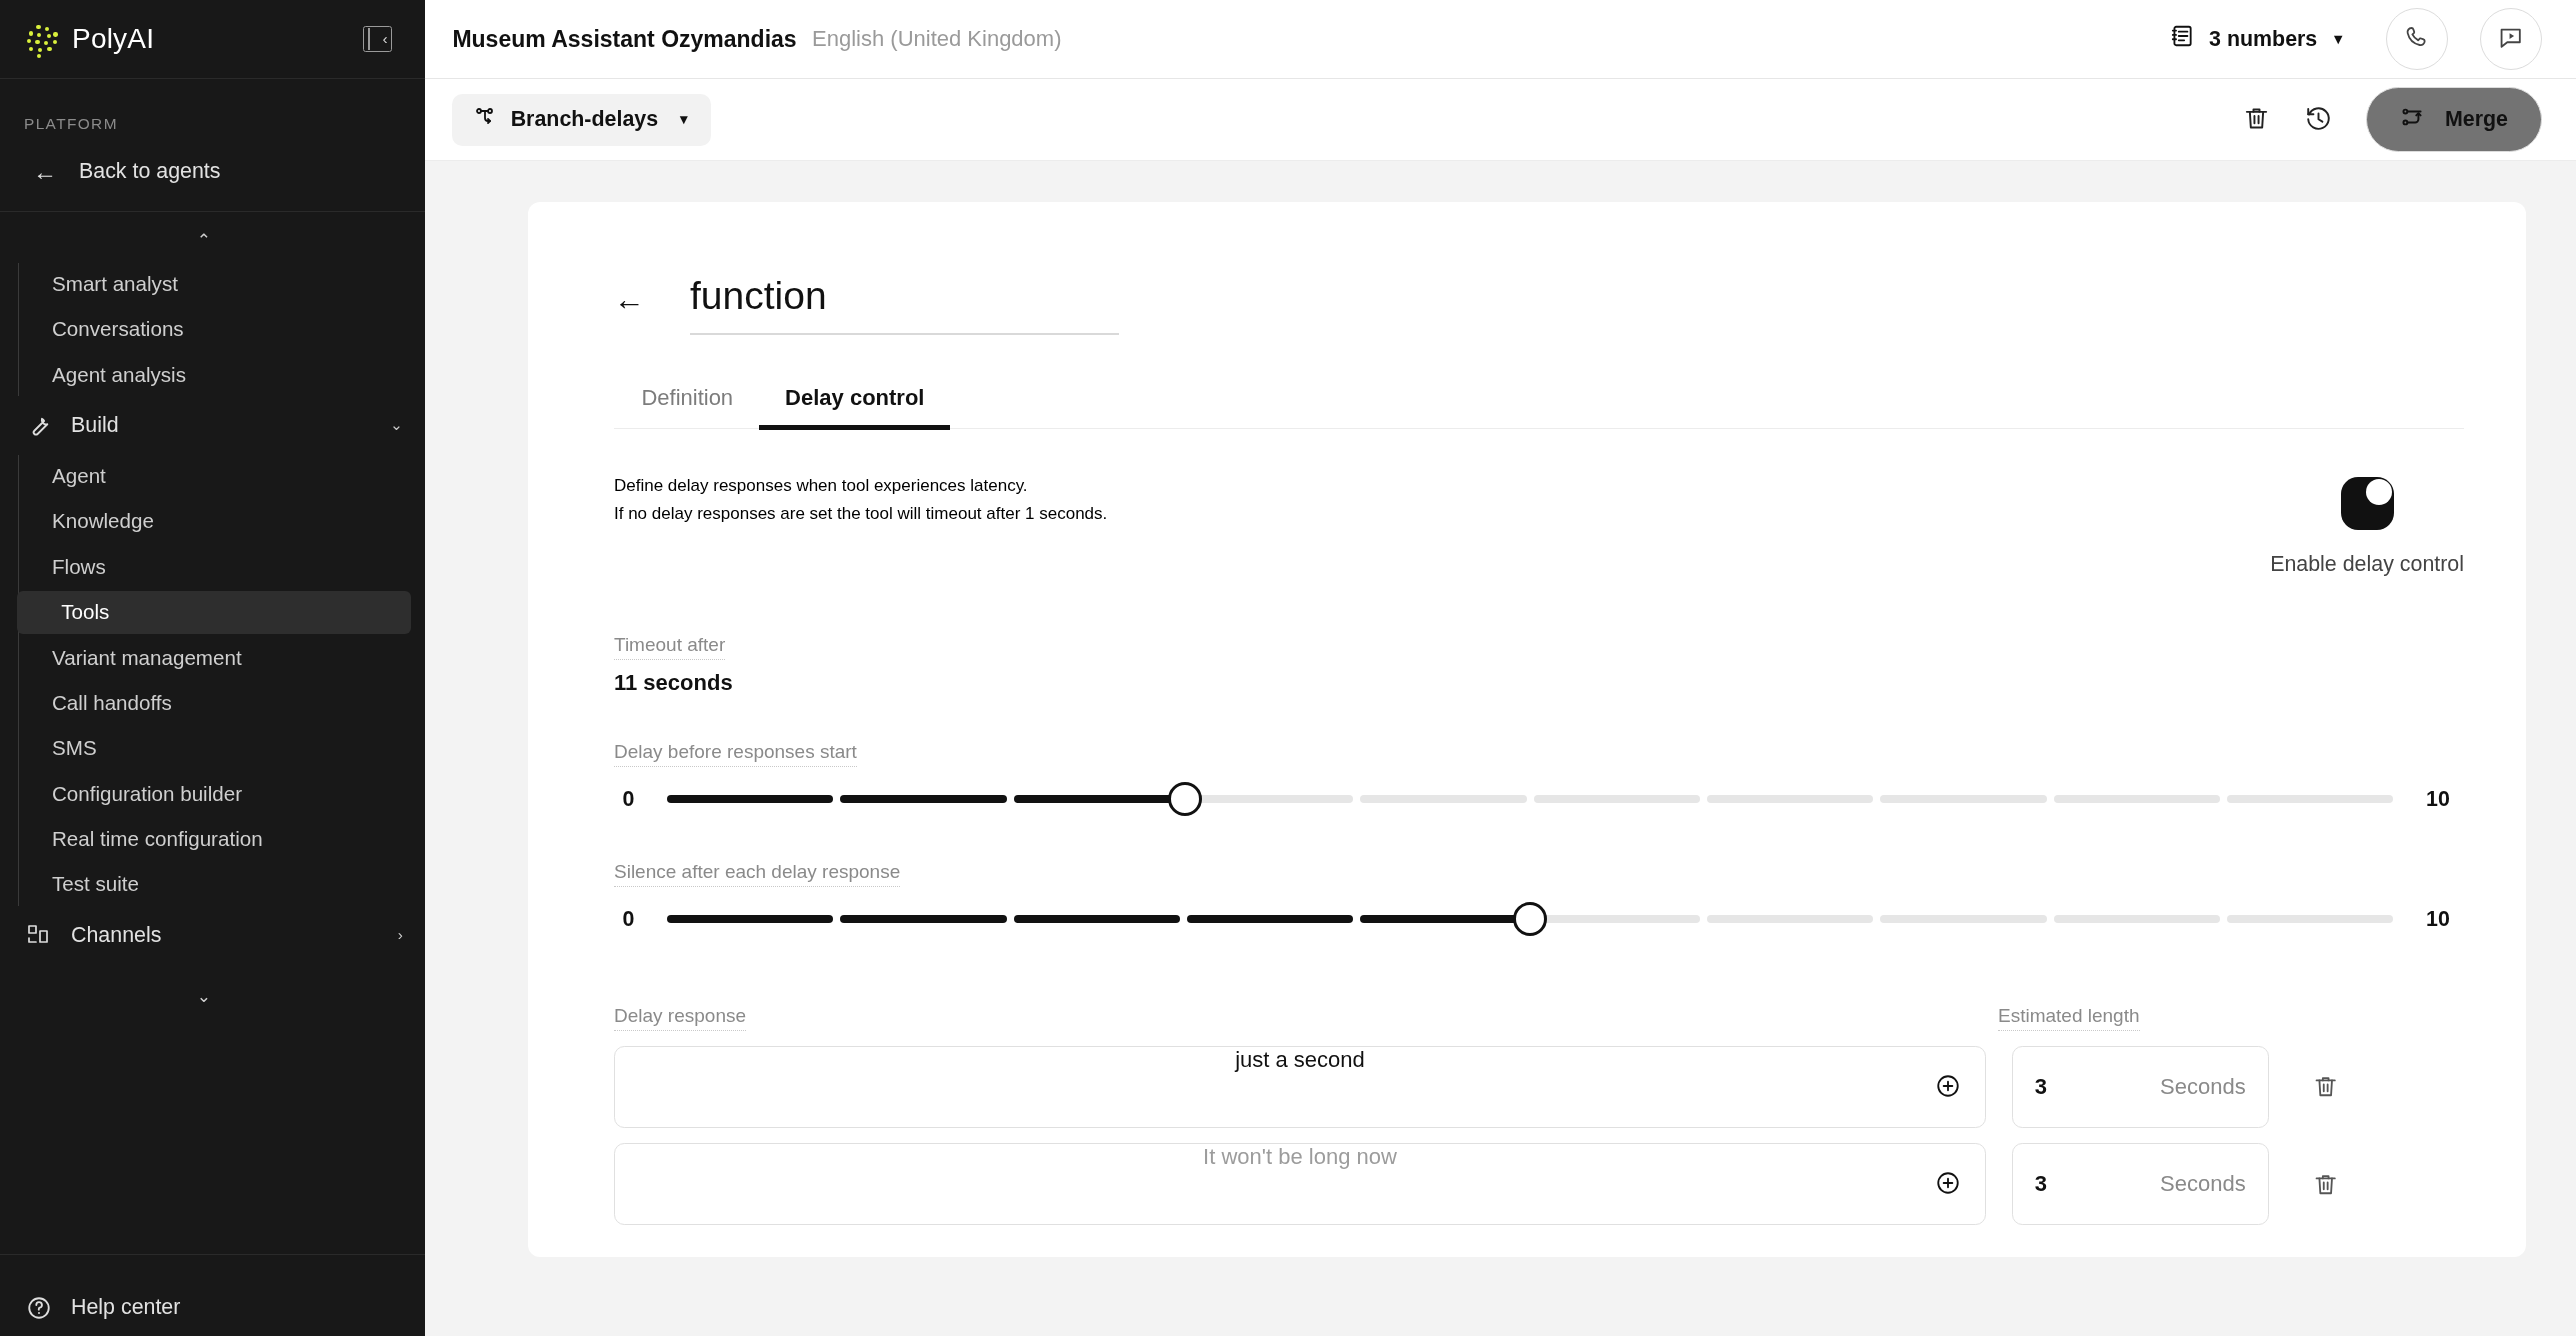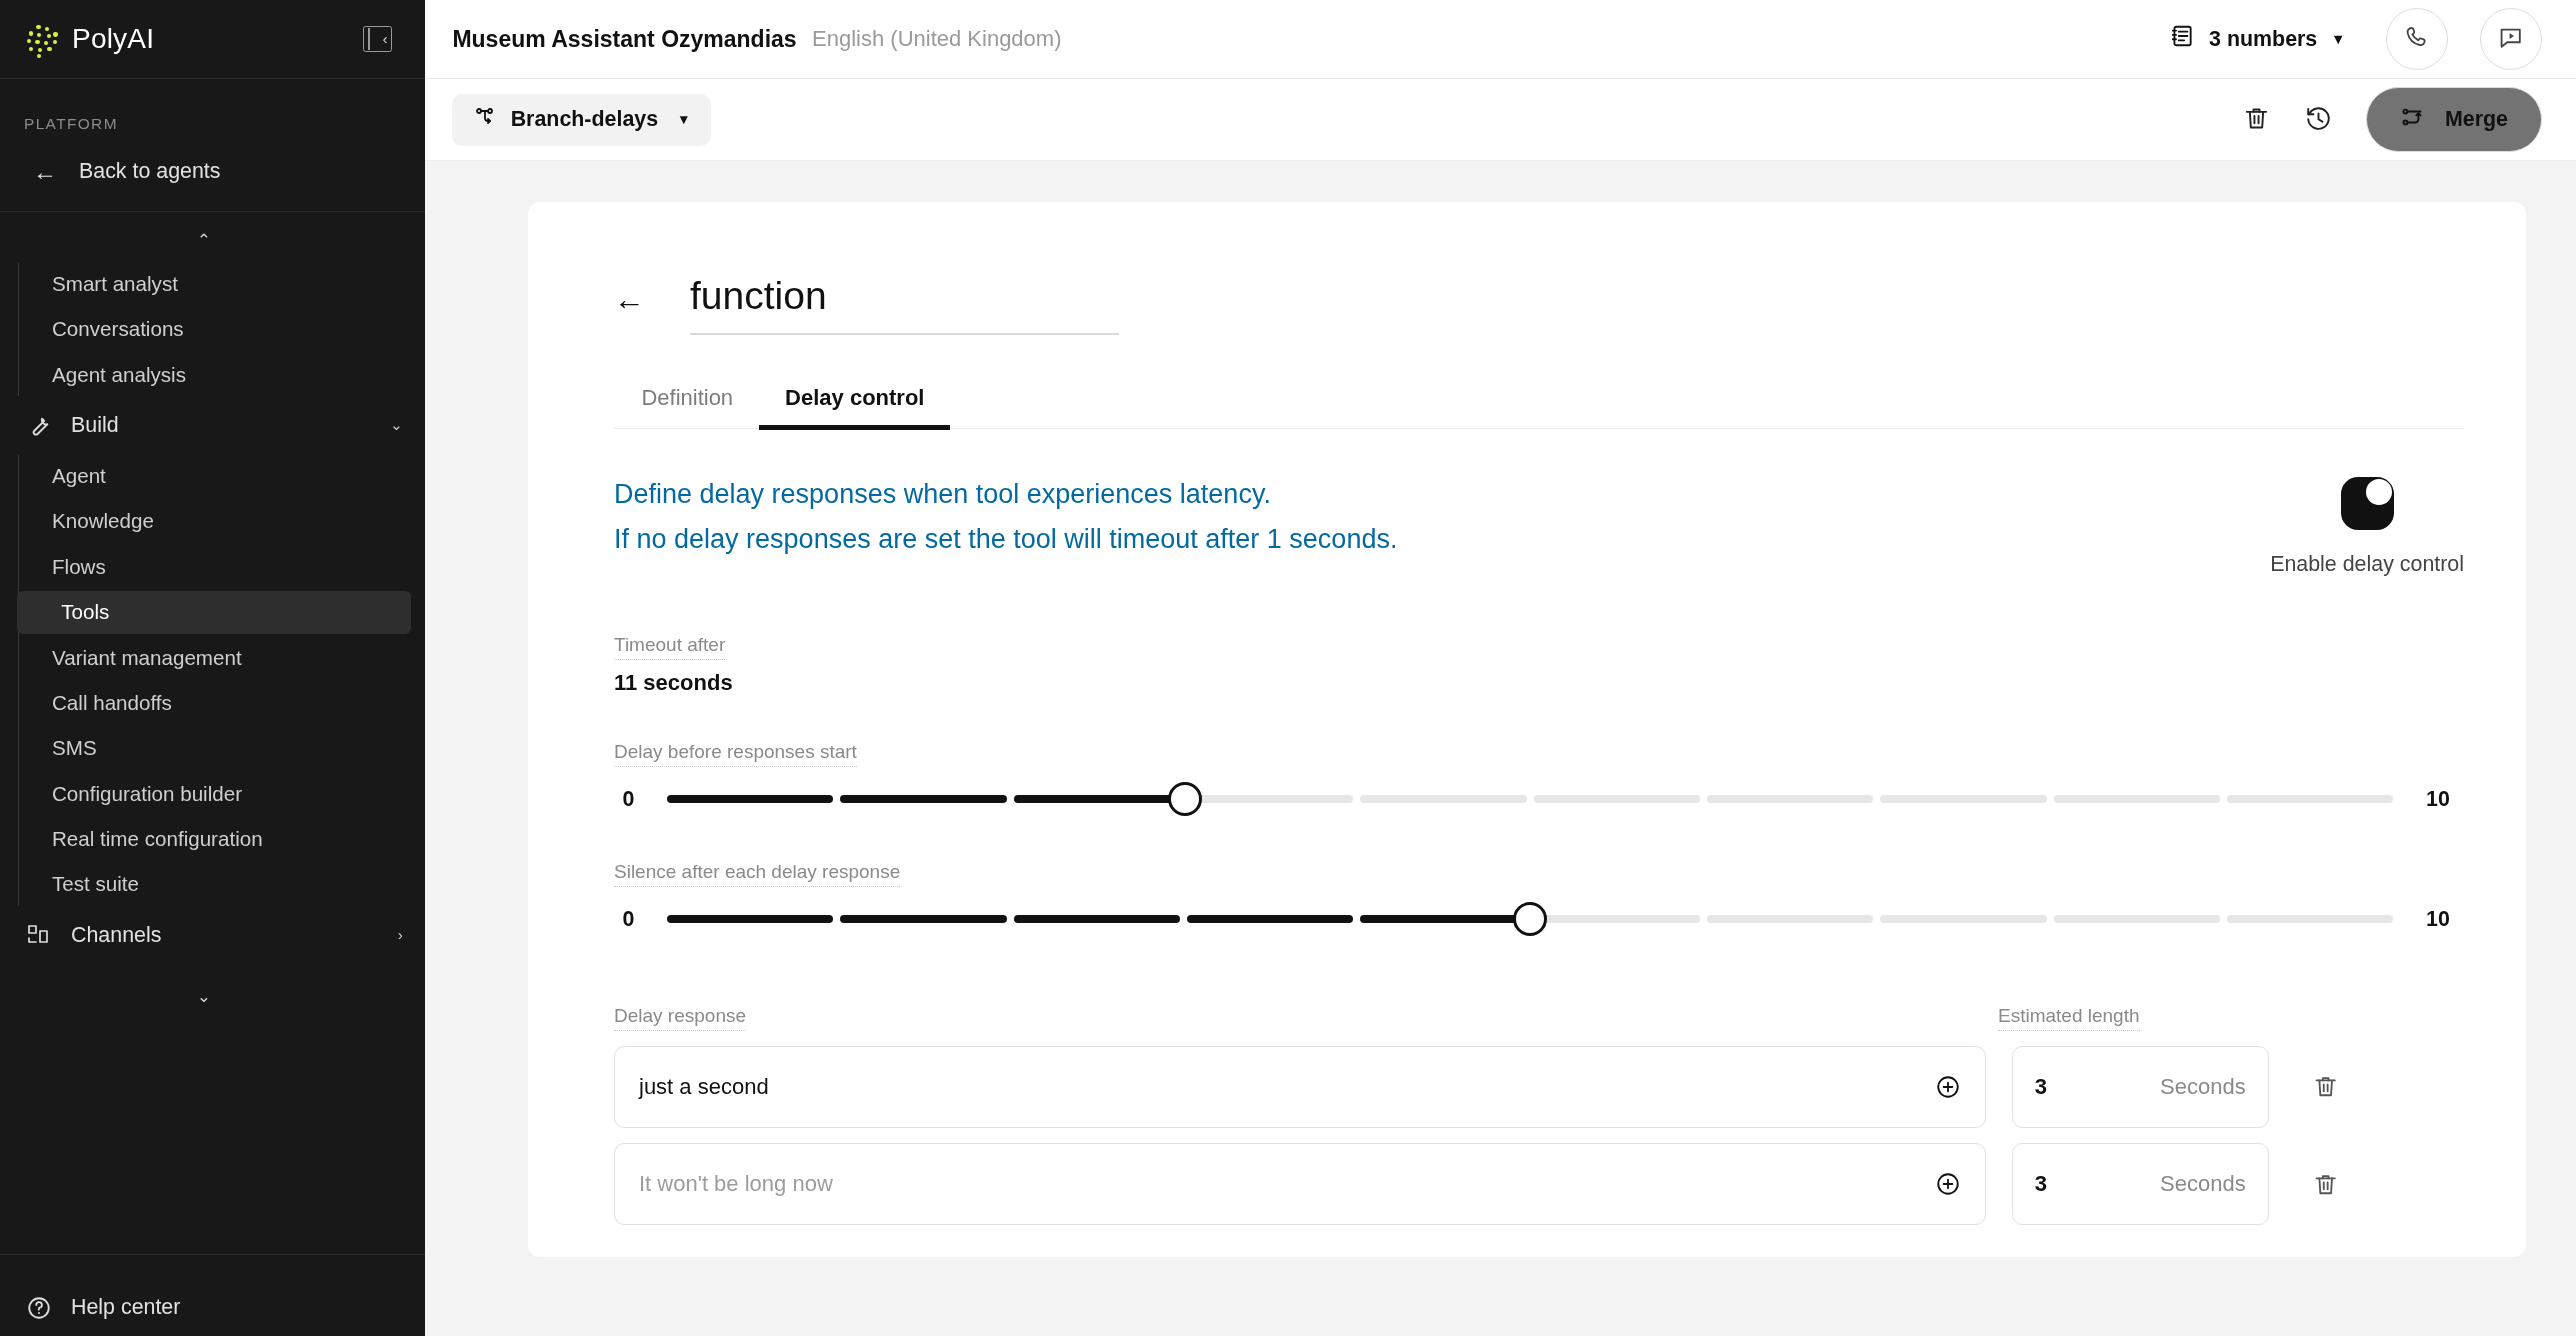--- a/index.html
+++ b/index.html
@@ -142,21 +142,21 @@
     position: relative;
   }
   .tab:first-child { padding-left: 27.4px; }
   .tab.active { color: #111; font-weight: 700; }
   .tab.active::after {
     content: ""; position: absolute; left: 0; right: 0; bottom: -1.7px;
     height: 4.3px; background: #111;
   }
 
   .desc-row { display: flex; align-items: flex-start; margin-top: 43px; }
-  .desc { font-size: 27px; color: #0369a1; line-height: 1.65; }
+  .desc { font-size: 17px; color: #000000; line-height: 1.65; }
   .toggle-wrap { margin-left: auto; display: flex; align-items: center; gap: 22px; padding-top: 5.1px; flex-direction: column;}
   .toggle {
     width: 53px; height: 29px; border-radius: 17px; background: #111;
     position: relative; cursor: pointer; flex: 0 0 53px;
   }
   .toggle .knob {
     position: absolute; right: 1.7px; top: 1.7px; width: 26px; height: 26px;
     border-radius: 50%; background: #fff;
   }
   .toggle-label { font-size: 21.4px; color: #444; white-space: nowrap; }
@@ -181,21 +181,21 @@
   }
 
   .resp-head { display: flex; margin-top: 69px; }
   .resp-head .lbl-left { width: 1372px; }
   .resp-head .lbl-right { margin-left: 12px; }
 
   .resp-row { display: flex; align-items: center; gap: 12px; margin-top: 15.4px; }
   .resp-input {
     width: 1372px; height: 82px; border: 0.9px solid #e0e0e0; border-radius: 10.3px;
     display: flex; align-items: center; padding: 0 24px 0 24px;
-    font-size: 22px; color: #111; background: #fff;
+    font-size: 22px; color: #111; background: #fff; flex-direction: column;
   }
   .resp-input.placeholder { color: #9c9c9c; }
   .plus-ico { margin-left: auto; cursor: pointer; display:flex; }
   .len-input {
     width: 257px; height: 82px; border: 0.9px solid #e0e0e0; border-radius: 10.3px;
     display: flex; align-items: center; padding: 0 22px;
     font-size: 22px; font-weight: 700; color: #111; background:#fff; margin-left: 13.7px;
   }
   .len-unit { margin-left: auto; font-size: 22px; font-weight: 400; color: #8a8a8a; }
   .row-del { margin-left: 31px; cursor: pointer; display:flex; }

